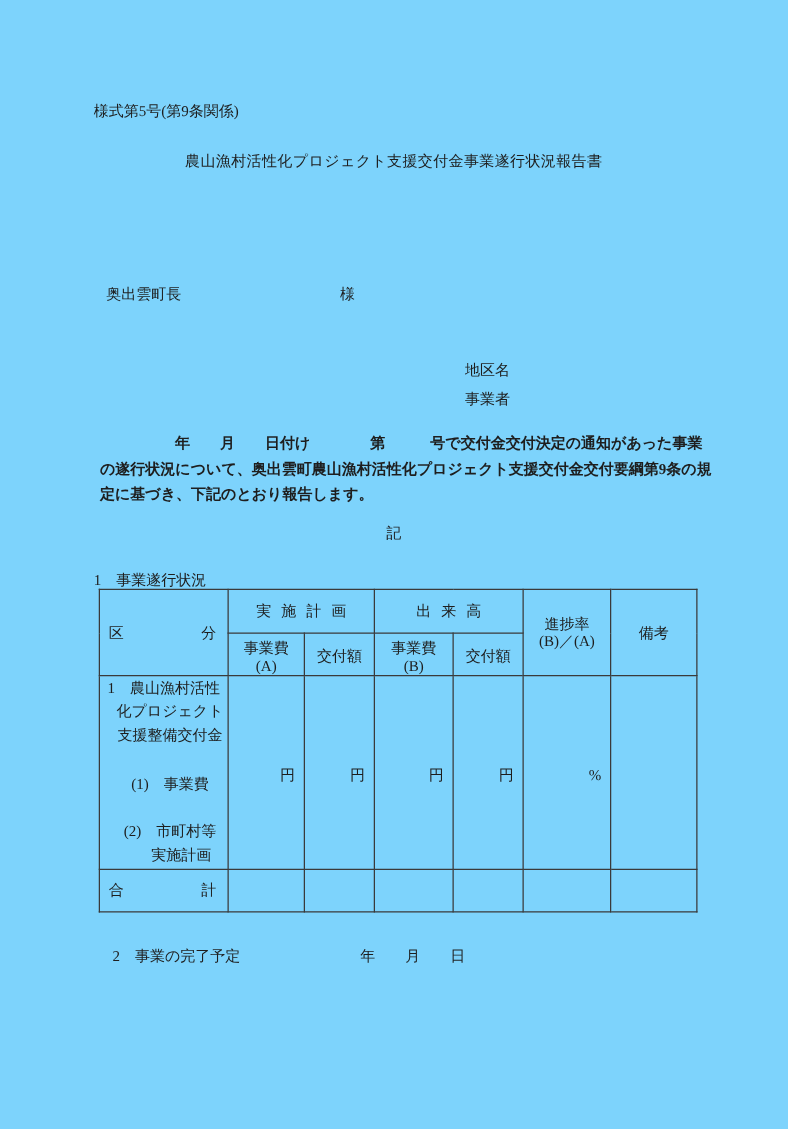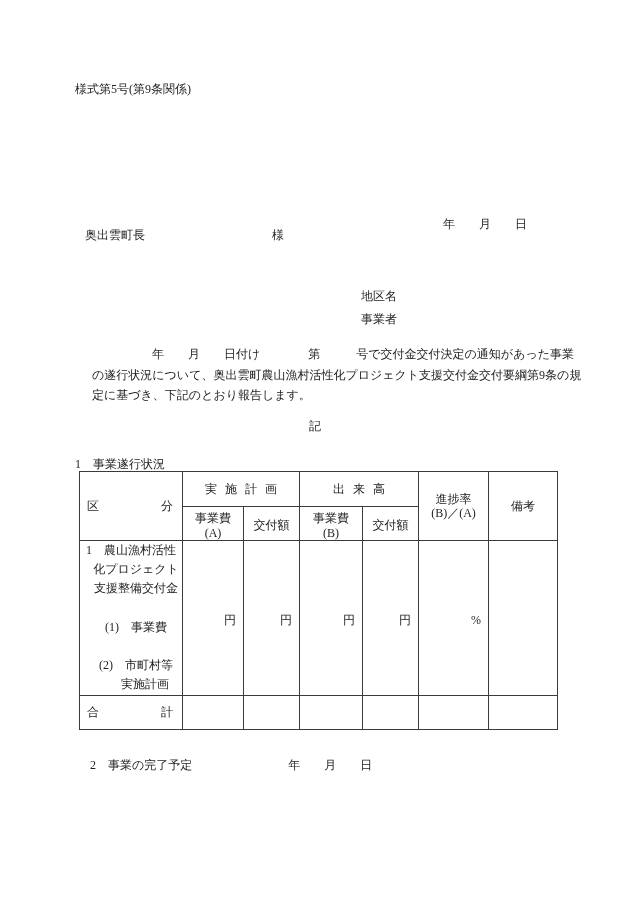--- a/index.html
+++ b/index.html
@@ -2,35 +2,35 @@
 <html lang="ja"><head>
 <meta charset="utf-8">
 <style>
   * { margin: 0; padding: 0; box-sizing: border-box; }
   html, body { background: #e8e8e8; }
   .page {
     position: relative;
     width: 630px;
     height: 903px;
     margin: 0 auto;
-    background: #ffffff;
+    background: #7dd3fc;
     color: #1e1e1e;
     font-family: "Liberation Serif", "DejaVu Serif", serif;
     font-size: 12px;
     overflow: hidden;
   }
   .pre { white-space: pre; }
 
   .form-no   { position: absolute; left: 75px;  top: 81px; }
   .doc-title { position: absolute; left: 0; top: 121px; width: 100%; text-align: center; letter-spacing: 0.3px; }
   .docnum    { position: absolute; left: 443px; top: 162px; line-height: 25px; }
   .recipient { position: absolute; left: 85px;  top: 227px; }
   .recipient .honorific { margin-left: 127px; }
-  .applicant { position: absolute; left: 361px; top: 285px; line-height: 23px; }
-  .body-par  { position: absolute; left: 92px;  top: 344px; line-height: 20.5px; }
+  .applicant { position: absolute; left: 372px; top: 285px; line-height: 23px; }
+  .body-par  { position: absolute; left: 80px;  top: 344px; line-height: 20.5px; font-weight: bold; }
   .ki        { position: absolute; left: 0; top: 418px; width: 100%; text-align: center; }
   .sec1      { position: absolute; left: 75px;  top: 456px; }
   .completion{ position: absolute; left: 90px;  top: 757px; text-align: center; }
 
   table.report {
     position: absolute; left: 79px; top: 471px;
     width: 478px; border-collapse: collapse; table-layout: fixed;
   }
   table.report td {
     border: 1px solid #3a3a3a;
@@ -62,23 +62,23 @@
   .cat-cell .ind1 { padding-left: 10px; }
   .cat-cell .ind2 { padding-left: 28px; }
 </style>
 </head>
 <body>
 
 <div class="page">
 
   <div class="form-no">様式第5号(第9条関係)</div>
 
+  <div class="doc-title">農山漁村活性化プロジェクト支援交付金事業遂行状況報告書</div>
 
   <div class="docnum pre">
-    <div>年　　月　　日</div>
   </div>
 
   <div class="recipient">
     <span>奥出雲町長</span><span class="honorific">様</span>
   </div>
 
   <div class="applicant">
     <div>地区名</div>
     <div>事業者</div>
   </div>

